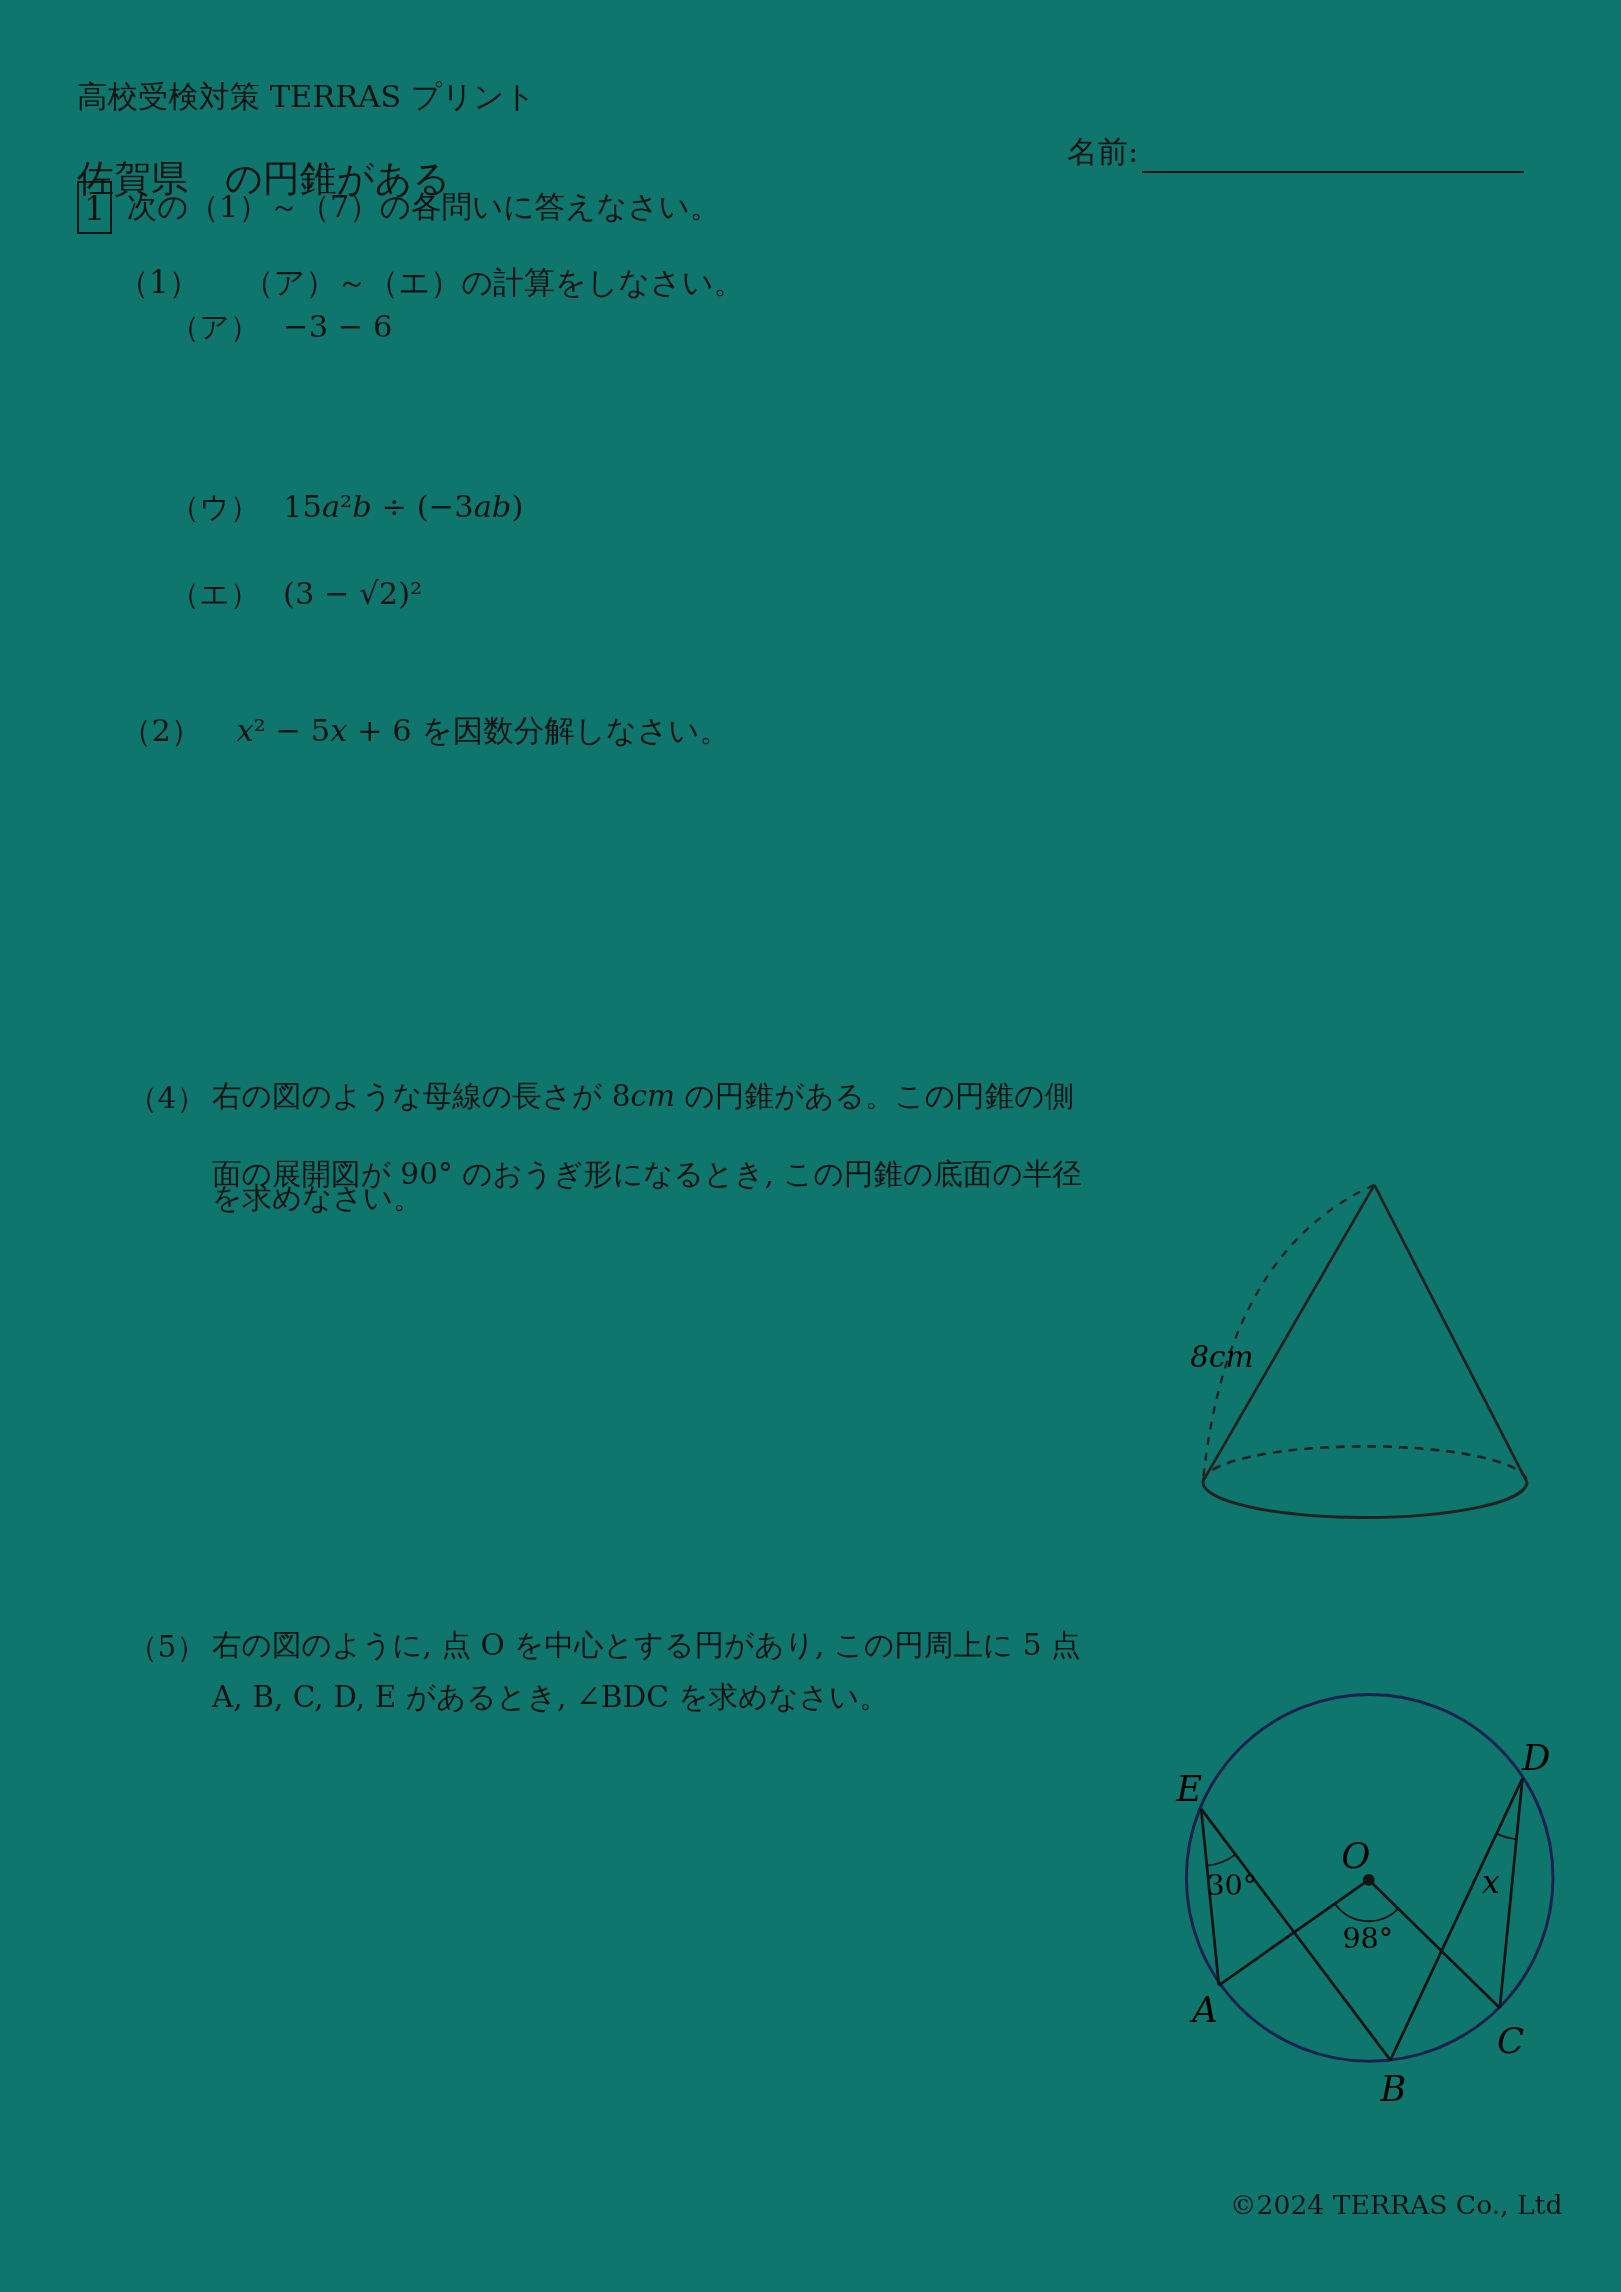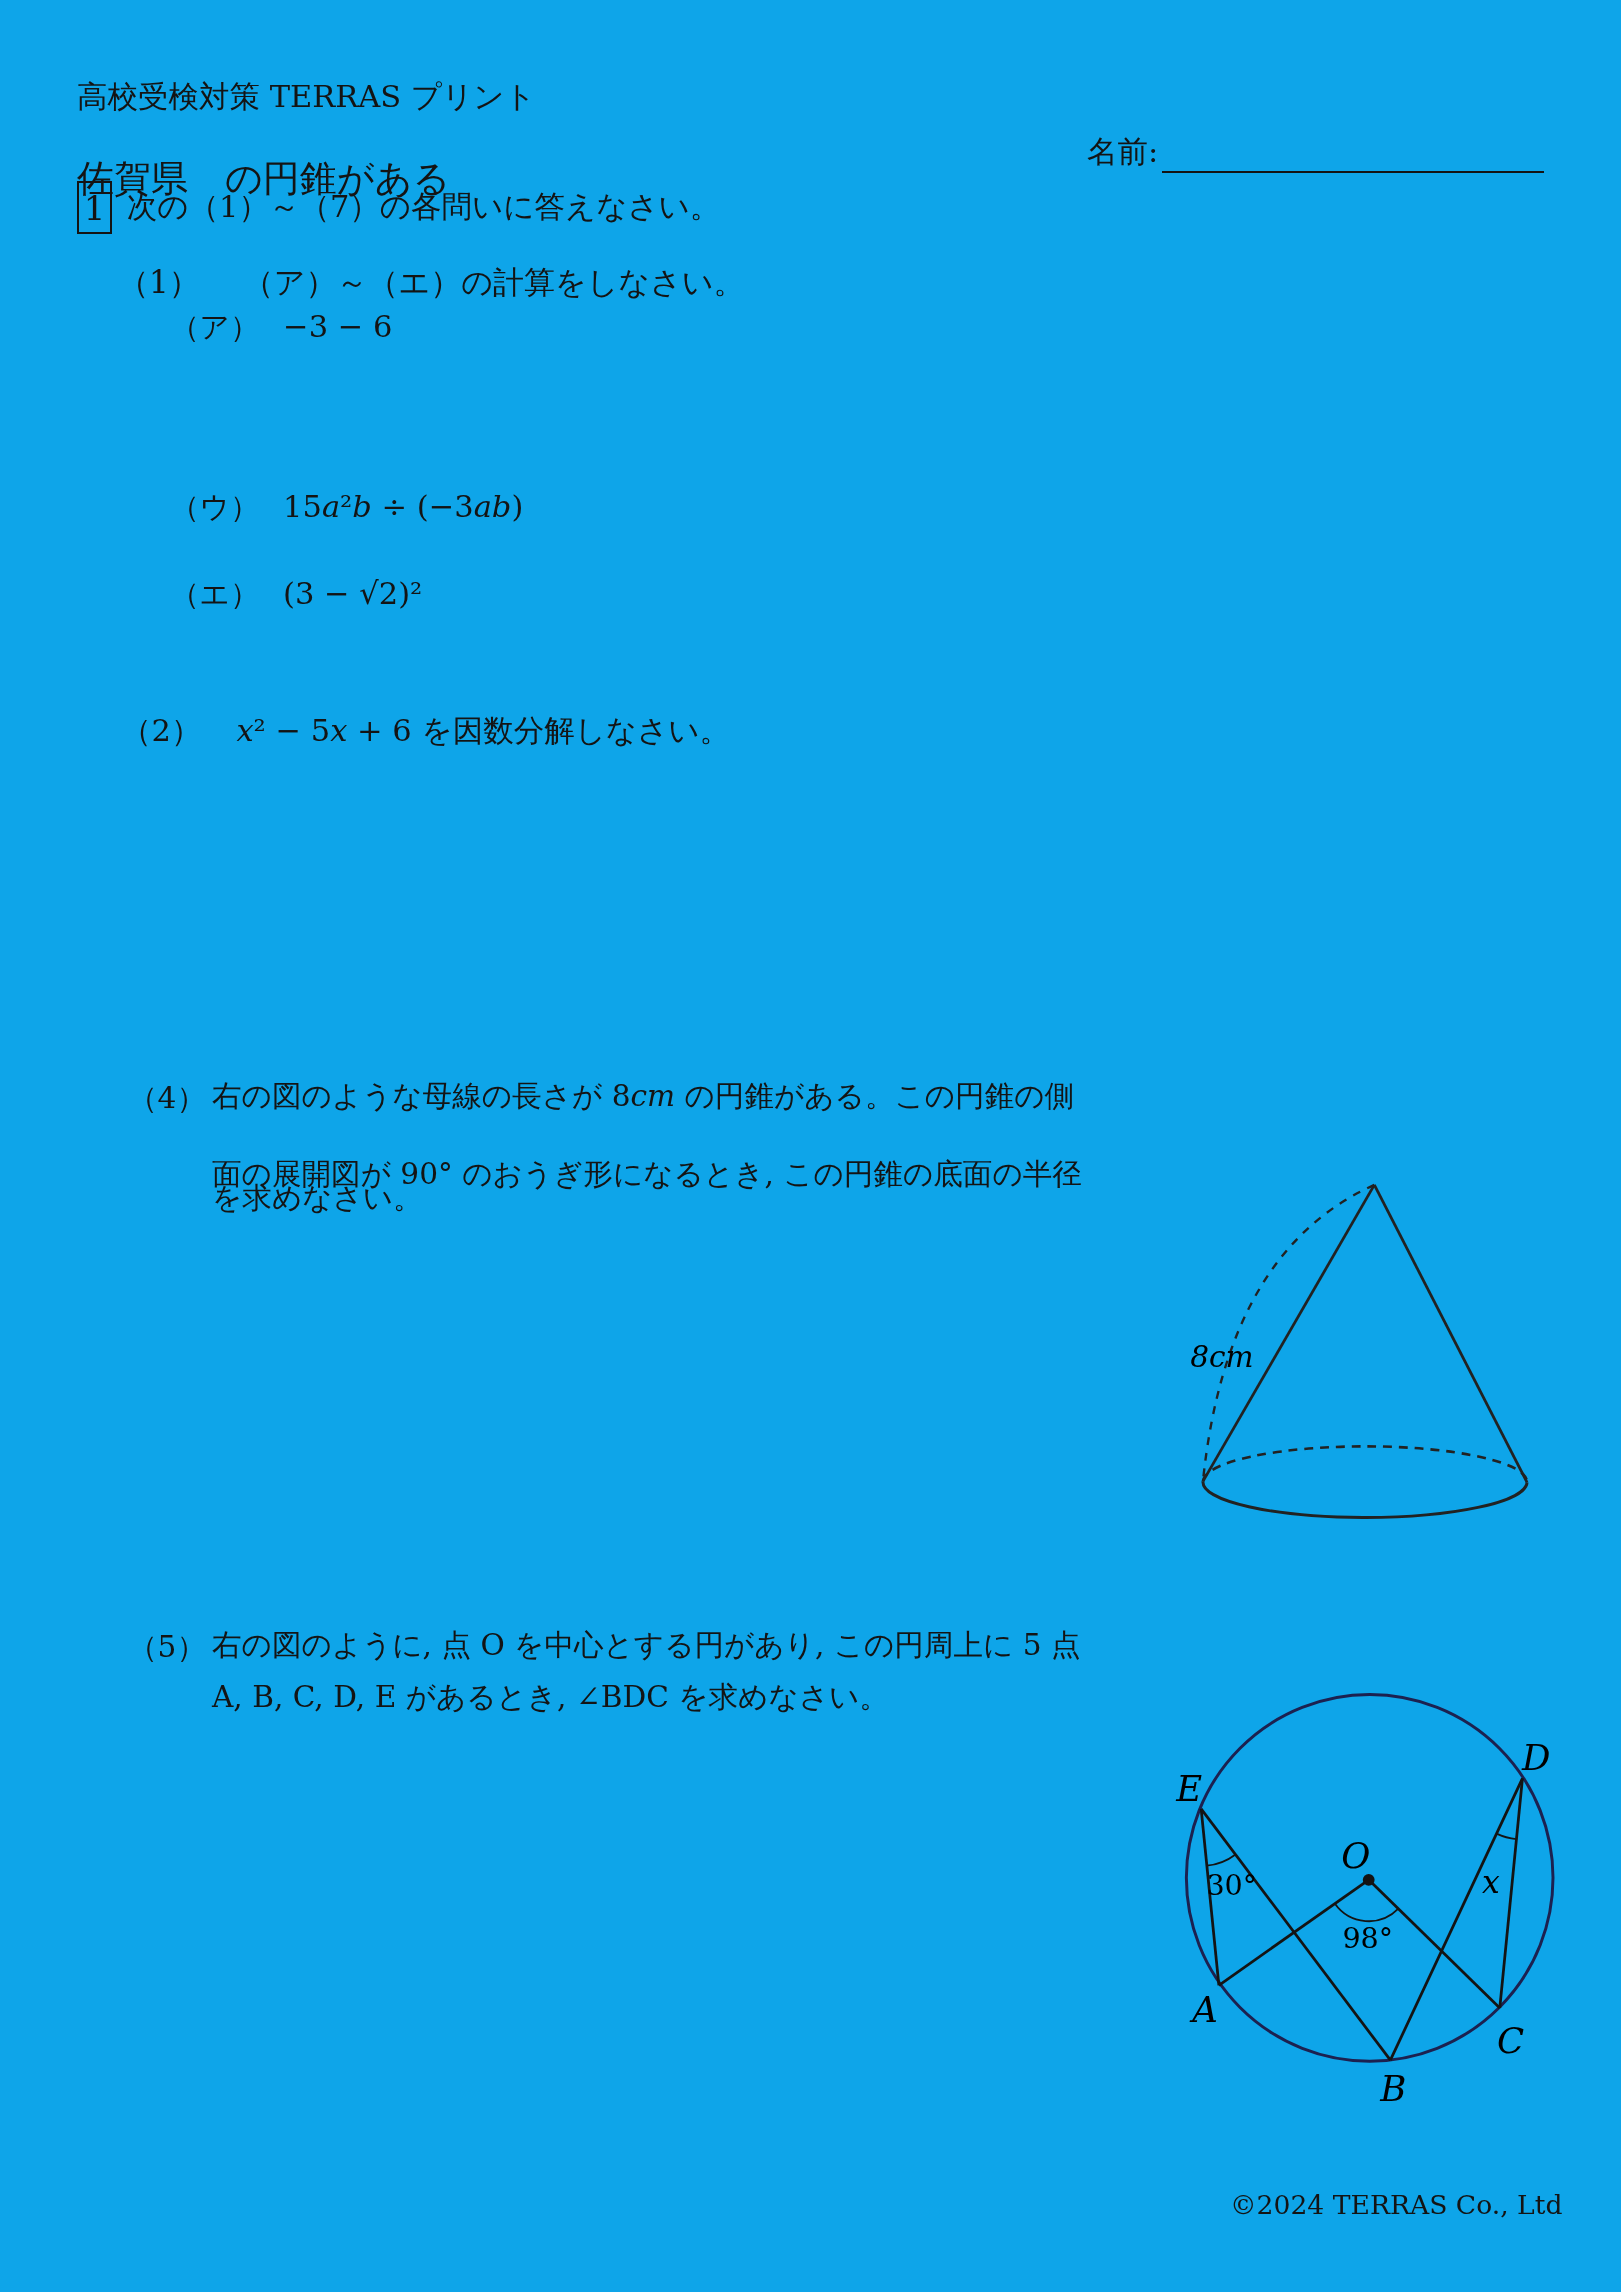--- a/index.html
+++ b/index.html
@@ -1,24 +1,24 @@
 <!DOCTYPE html>
 <html><head>
 <meta charset="utf-8">
 <style>
   html,body{margin:0;padding:0;background:#888;}
   .page{
-    position:relative; width:1621px; height:2292px; background:#0ea5e9;
+    position:relative; width:1621px; height:2292px; background:#0f766e;
     font-family:"DejaVu Serif","Liberation Serif",serif; color:#141414;
     margin:0 auto; overflow:hidden;
   }
   .abs{position:absolute; white-space:nowrap;}
   .course{left:77px; top:77px; font-size:30.5px;}
   .title{left:77px; top:154px; font-size:37px;}
-  .name-row{left:1067px; top:132px; font-size:30.5px;margin-left:20px;}
+  .name-row{left:1067px; top:132px; font-size:30.5px;}
   .name-line{display:inline-block; width:382px; height:35px; border-bottom:2px solid #141414; vertical-align:bottom; margin-left:3.9px;}
   .intro-row{left:77px; top:181px; display:flex; align-items:center;}
   .qbox{display:inline-flex; align-items:center; justify-content:center;
         width:35px; height:53px; border:2.5px solid #141414; font-size:34px; box-sizing:border-box;}
   .intro-text{font-size:30.5px; margin-left:14.8px;text-align:center;}
   .q1-row{left:118px; top:262px; font-size:31px;}
   .q1-row .lbl{margin-right:43px;}
   .item-row{left:170px; font-size:29.6px;}
   .item-row .lbl{margin-right:23.6px;}
   .expr{font-size:30.5px;}

